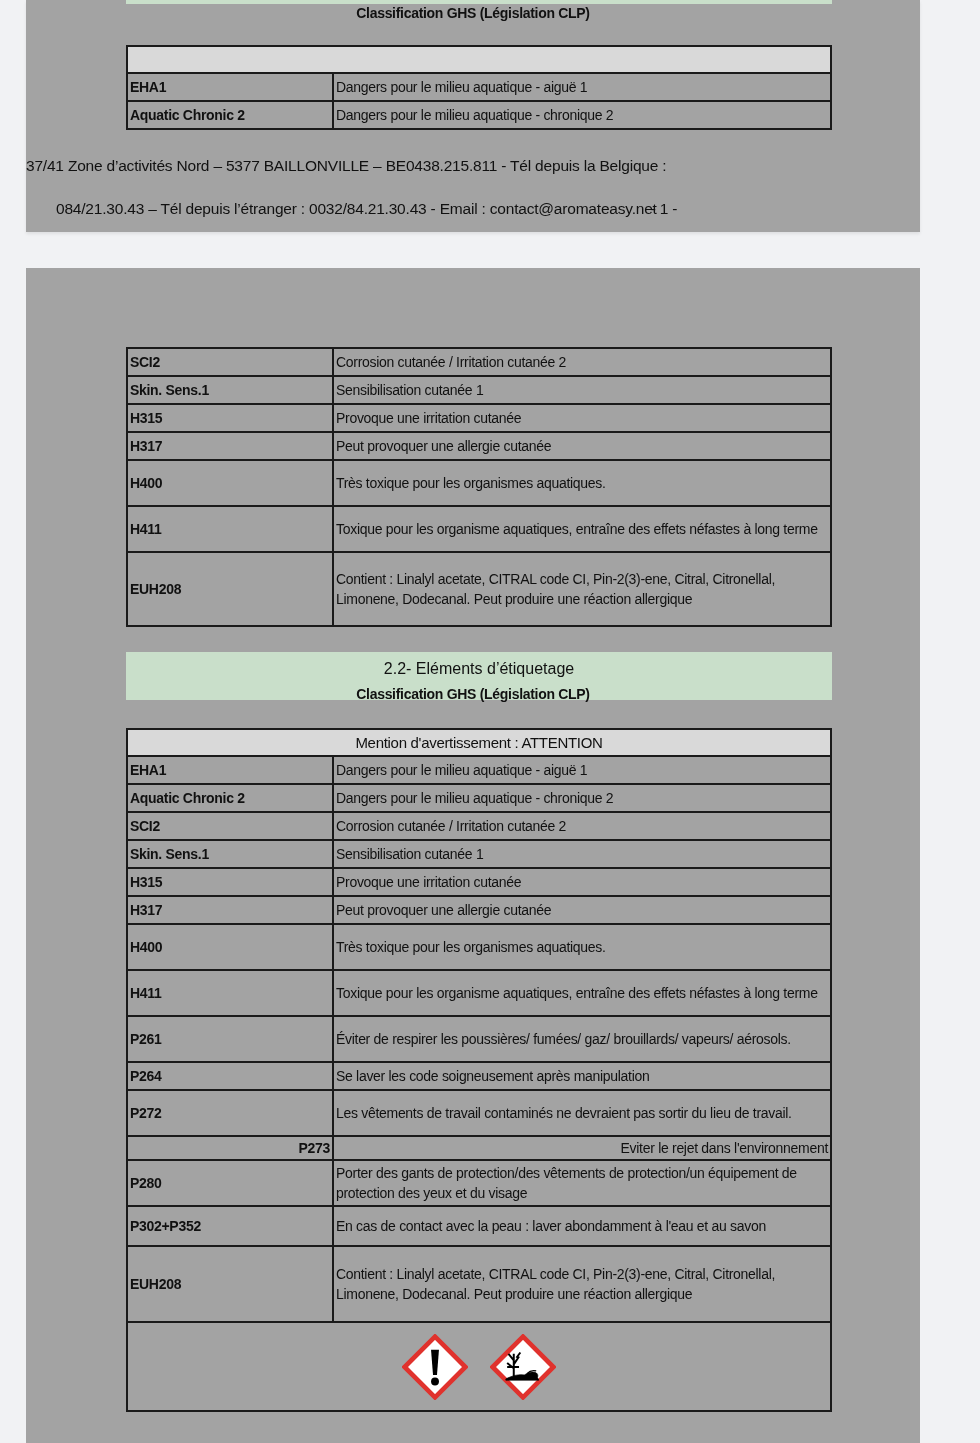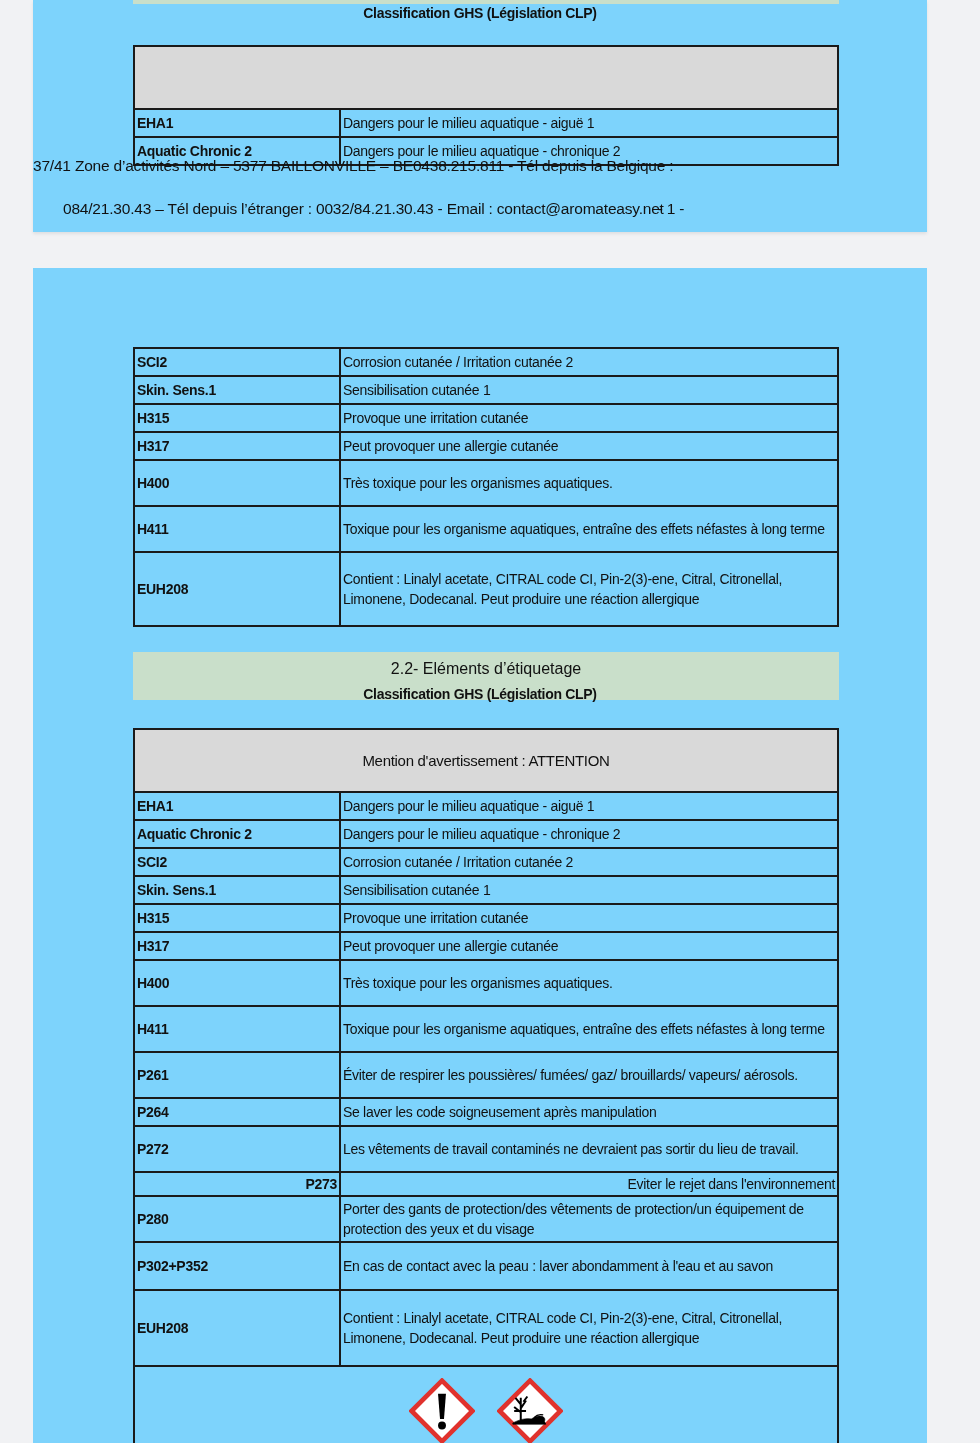--- a/index.html
+++ b/index.html
@@ -4,21 +4,21 @@
 <style>
   html, body { margin: 0; padding: 0; }
   body {
     width: 980px; height: 1443px; overflow: hidden;
     background: #f1f2f4;
     font-family: "Liberation Sans", sans-serif;
     color: #111;
     position: relative;
   }
   .page {
-    position: absolute; left: 33px; width: 894px; background: #7dd3fc;
+    position: absolute; left: 26px; width: 894px; background: #a3a3a3;
   }
   #page1 { top: 0; height: 232px; box-shadow: 0 2px 3px rgba(0,0,0,0.08); }
   #page2 { top: 268px; height: 1175px; }
   .green-bar {
     position: absolute; left: 100px; width: 706px; background: #c9dfca;
   }
   .subtitle {
     position: absolute; left: 0; width: 894px; text-align: center;
     font-weight: bold; font-size: 14px; letter-spacing: -0.3px;
     font-family: "Liberation Sans Narrow", "Liberation Sans", sans-serif;
@@ -26,21 +26,21 @@
   table.ghs {
     position: absolute; left: 100px; width: 706px;
     border-collapse: collapse; font-size: 14px; letter-spacing: -0.3px;
     border: 2px solid #1a1a1a;
   }
   table.ghs td {
     border: 2px solid #1a1a1a;
     padding: 1px 2px; vertical-align: middle; line-height: 20px;
   }
   table.ghs td.code { width: 200px; font-weight: bold; }
-  table.ghs td.header { background: #d9d9d9; text-align: center; font-size: 15px; height: 25px; padding: 18px; }
+  table.ghs td.header { background: #d9d9d9; text-align: center; font-size: 15px; height: 25px; padding: 0; }
   .footer {
     position: absolute; left: 0; width: 894px; 
     font-size: 15.5px; line-height: 23px; letter-spacing: -0.2px;
   }
   .pictos { text-align: center; height: 85px; }
   .picto { display: inline-block; width: 66px; height: 66px; margin: 0 9px; vertical-align: middle; }
 </style>
 </head>
 <body>
 
@@ -153,21 +153,21 @@
           <td>Les vêtements de travail contaminés ne devraient pas sortir du lieu de travail.</td>
         </tr>
         <tr style="height: 21px; text-align: right;">
           <td class="code">P273</td>
           <td>Eviter le rejet dans l'environnement</td>
         </tr>
         <tr style="height: 46px;">
           <td class="code">P280</td>
           <td>Porter des gants de protection/des vêtements de protection/un équipement de protection des yeux et du visage</td>
         </tr>
-        <tr style="height: 48px;">
+        <tr style="height: 40px;">
           <td class="code">P302+P352</td>
           <td>En cas de contact avec la peau : laver abondamment à l'eau et au savon</td>
         </tr>
         <tr style="height: 76px;">
           <td class="code">EUH208</td>
           <td>Contient : Linalyl acetate, CITRAL code CI, Pin-2(3)-ene, Citral, Citronellal, Limonene, Dodecanal. Peut produire une réaction allergique</td>
         </tr>
       </tbody>
     <tfoot>
       <tr>

